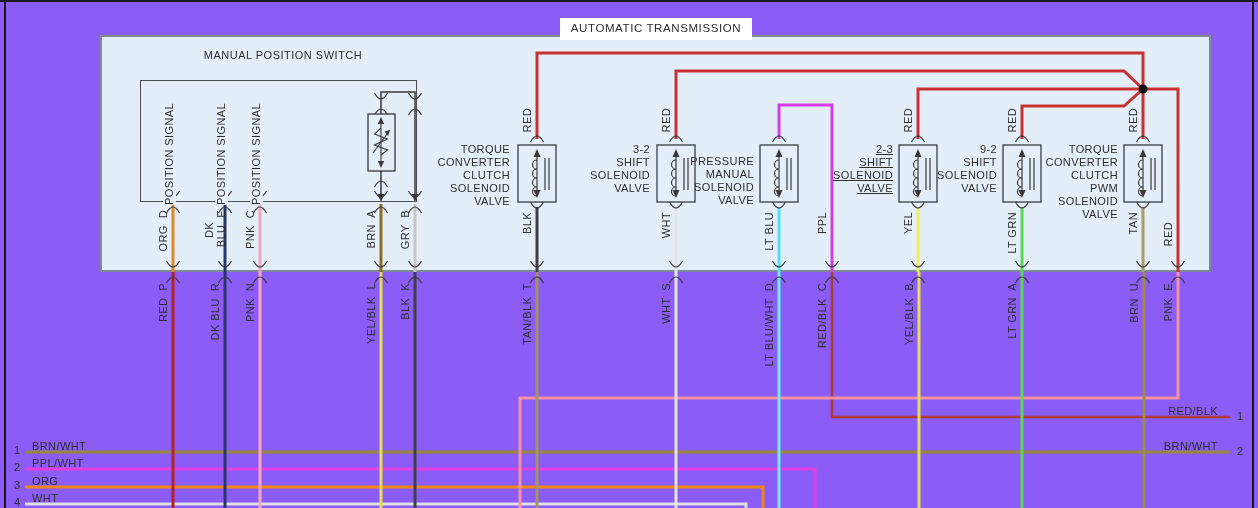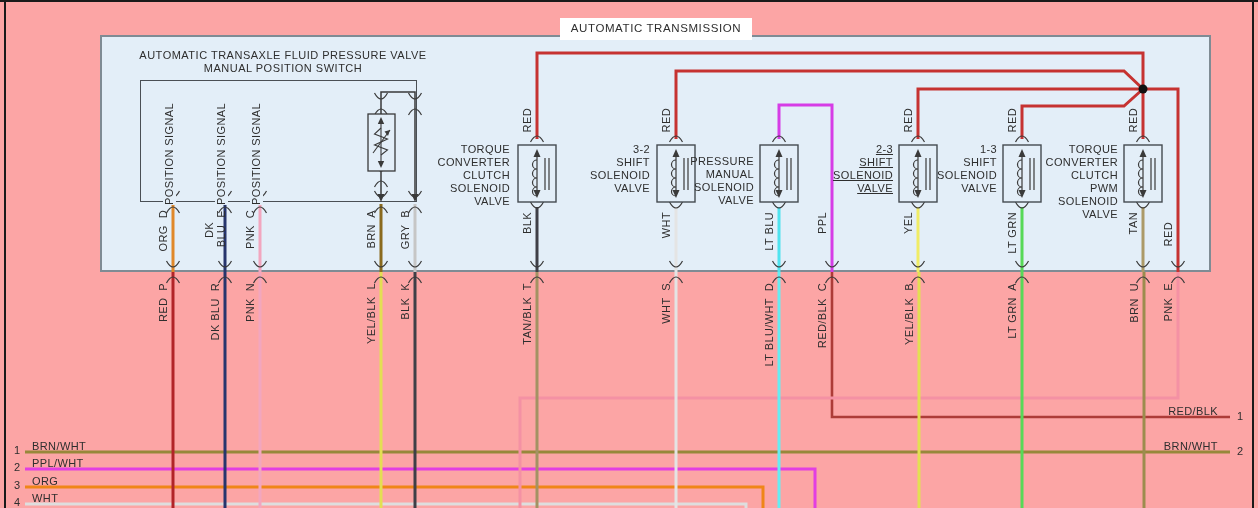--- a/index.html
+++ b/index.html
@@ -1,17 +1,17 @@
 <!DOCTYPE html>
 <html><head>
 <meta charset="utf-8">
 <style>
   html,body{margin:0;padding:0;background:#fff;}
   #stage{position:relative;width:1258px;height:508px;overflow:hidden;
-         font-family:"Liberation Sans","DejaVu Sans",sans-serif;color:#2e2e2e;background:#fca5a5;}
+         font-family:"Liberation Sans","DejaVu Sans",sans-serif;color:#2e2e2e;background:#8b5cf6;}
   .frame{position:absolute;background:#1a1a1a;}
   .panel{position:absolute;background:#e3eef8;border:2px solid #7f8b94;box-sizing:border-box;}
   .innerbox{position:absolute;border:1.5px solid #4a4f55;box-sizing:border-box;background:transparent;}
   #wiresvg{position:absolute;left:0;top:0;z-index:5;}
   .lbl{position:absolute;font-size:11px;letter-spacing:.4px;white-space:pre;z-index:9;line-height:12px;}
   .vlbl{position:absolute;font-size:11px;letter-spacing:.4px;white-space:pre;z-index:9;
         writing-mode:vertical-rl;transform:rotate(180deg);line-height:13px;}
   .title{position:absolute;font-size:11.5px;letter-spacing:.6px;text-align:center;background:#fff;z-index:9;padding-top:4px;}
   .caption{position:absolute;font-size:11px;letter-spacing:.5px;text-align:center;z-index:9;line-height:12.5px;}
   .rlabel{position:absolute;font-size:11px;letter-spacing:.4px;text-align:right;z-index:9;line-height:13px;white-space:pre;}
@@ -170,29 +170,28 @@
       <path d="M381,117 L377.8,124 L384.2,124 Z" fill="#3a3a3a"></path>
       <path d="M381,168 L377.8,161 L384.2,161 Z" fill="#3a3a3a"></path>
       <path d="M381,128 L374.5,134 L387.5,139 L374.5,145 L387.5,150 L381,155" fill="none" stroke="#3a3a3a" stroke-width="1.1"></path>
       <line x1="373" y1="153" x2="390" y2="130" stroke="#3a3a3a" stroke-width="1.1"></line>
       <path d="M390,130 L384.5,131.5 L388,136 Z" fill="#3a3a3a"></path>
       <circle cx="1143" cy="89" r="4.5" fill="#111"></circle>
     </svg>
 
   <div class="title" style="left:560px;top:18px;width:192px;height:18px;">AUTOMATIC TRANSMISSION</div>
   <div class="caption" style="left:133px;top:49px;width:300px;">
-    <div>AUTOMATIC TRANSAXLE FLUID PRESSURE VALVE</div>
     <div>MANUAL POSITION SWITCH</div>
   </div>
 
 <div class="rlabel" style="right:748px;top:143px;"><div>TORQUE</div><div>CONVERTER</div><div>CLUTCH</div><div>SOLENOID</div><div>VALVE</div></div>
     <div class="rlabel" style="right:608px;top:143px;"><div>3-2</div><div>SHIFT</div><div>SOLENOID</div><div>VALVE</div></div>
     <div class="rlabel" style="right:504px;top:143px;margin-top:12px;"><div>PRESSURE</div><div>MANUAL</div><div>SOLENOID</div><div>VALVE</div></div>
     <div class="rlabel" style="right:365px;top:143px;text-decoration:underline;"><div>2-3</div><div>SHIFT</div><div>SOLENOID</div><div>VALVE</div></div>
-    <div class="rlabel" style="right:261px;top:143px;"><div>1-3</div><div>SHIFT</div><div>SOLENOID</div><div>VALVE</div></div>
+    <div class="rlabel" style="right:261px;top:143px;"><div>9-2</div><div>SHIFT</div><div>SOLENOID</div><div>VALVE</div></div>
     <div class="rlabel" style="right:140px;top:143px;"><div>TORQUE</div><div>CONVERTER</div><div>CLUTCH</div><div>PWM</div><div>SOLENOID</div><div>VALVE</div></div>
     <div class="vlbl" style="left:163px;top:103px;background:#e3eef8;">POSITION SIGNAL</div>
     <div class="vlbl" style="left:215px;top:103px;background:#e3eef8;">POSITION SIGNAL</div>
     <div class="vlbl" style="left:250px;top:103px;background:#e3eef8;">POSITION SIGNAL</div>
     <div class="vlbl" style="left:157px;top:210px;">ORG  D</div>
     <div class="vlbl" style="left:203px;top:222px;">DK</div>
     <div class="vlbl" style="left:215px;top:210px;">BLU  E</div>
     <div class="vlbl" style="left:244px;top:210px;">PNK  C</div>
     <div class="vlbl" style="left:365px;top:210px;">BRN  A</div>
     <div class="vlbl" style="left:399px;top:210px;">GRY  B</div>

